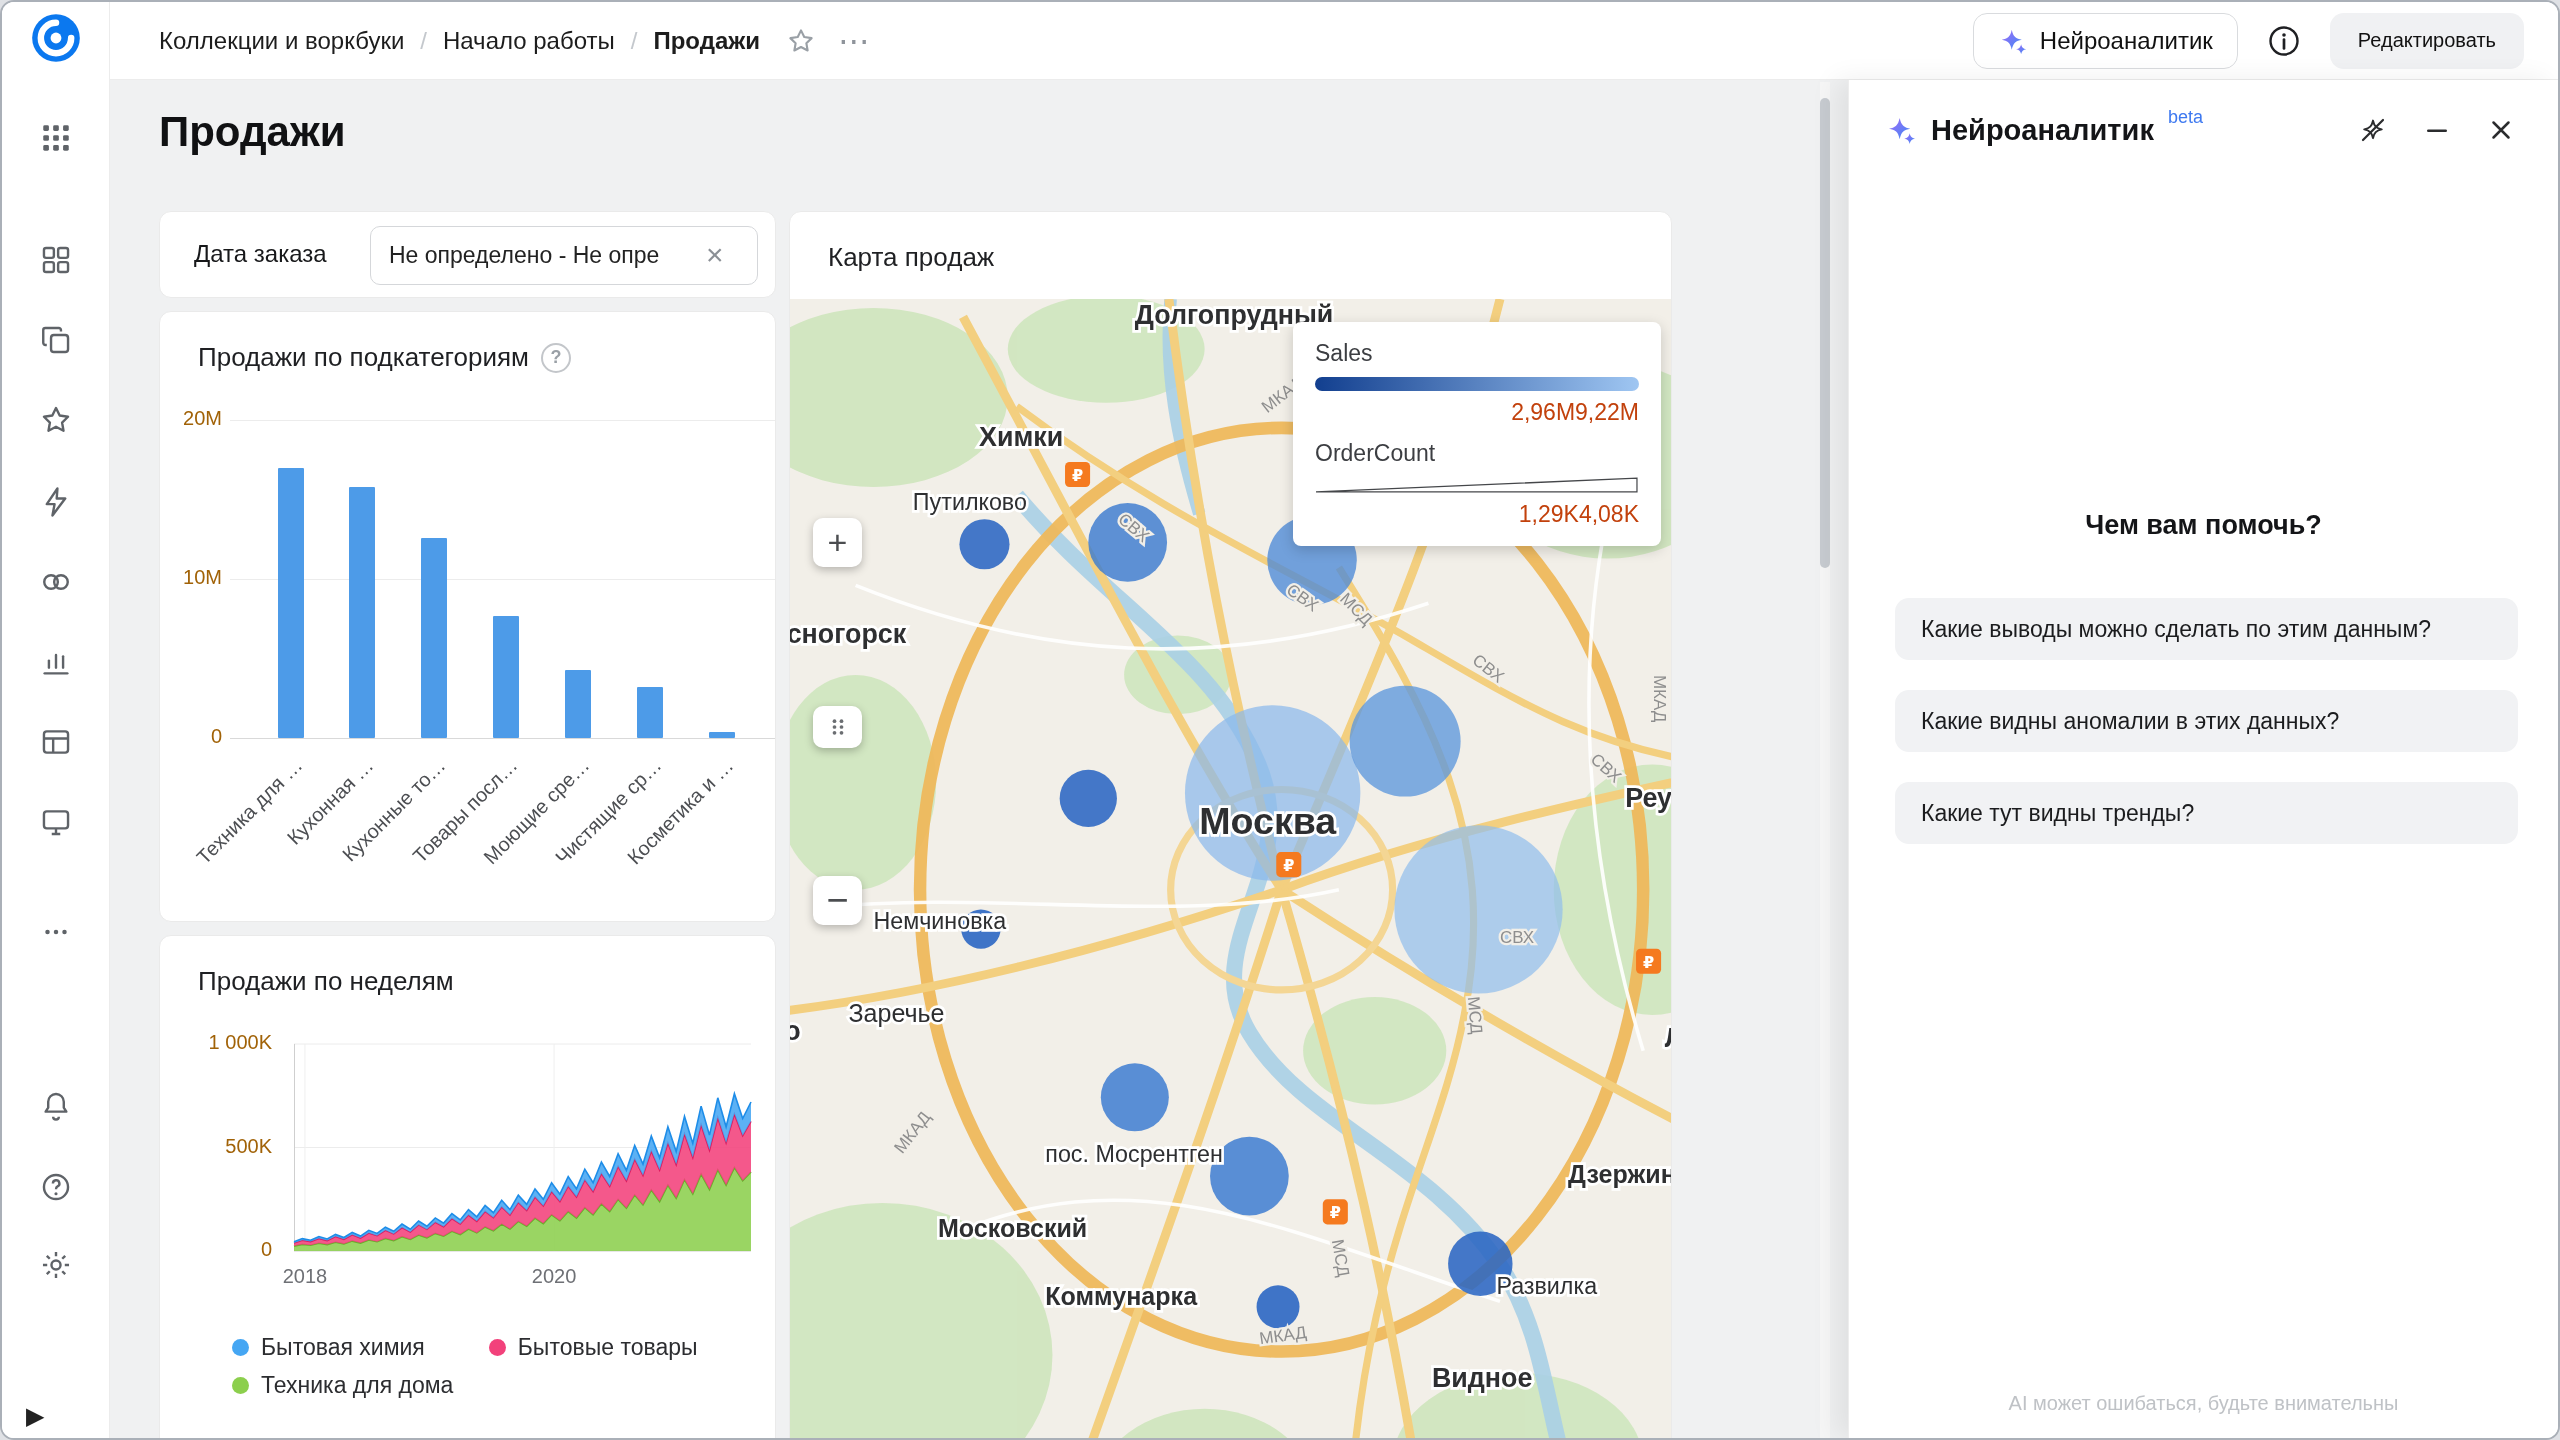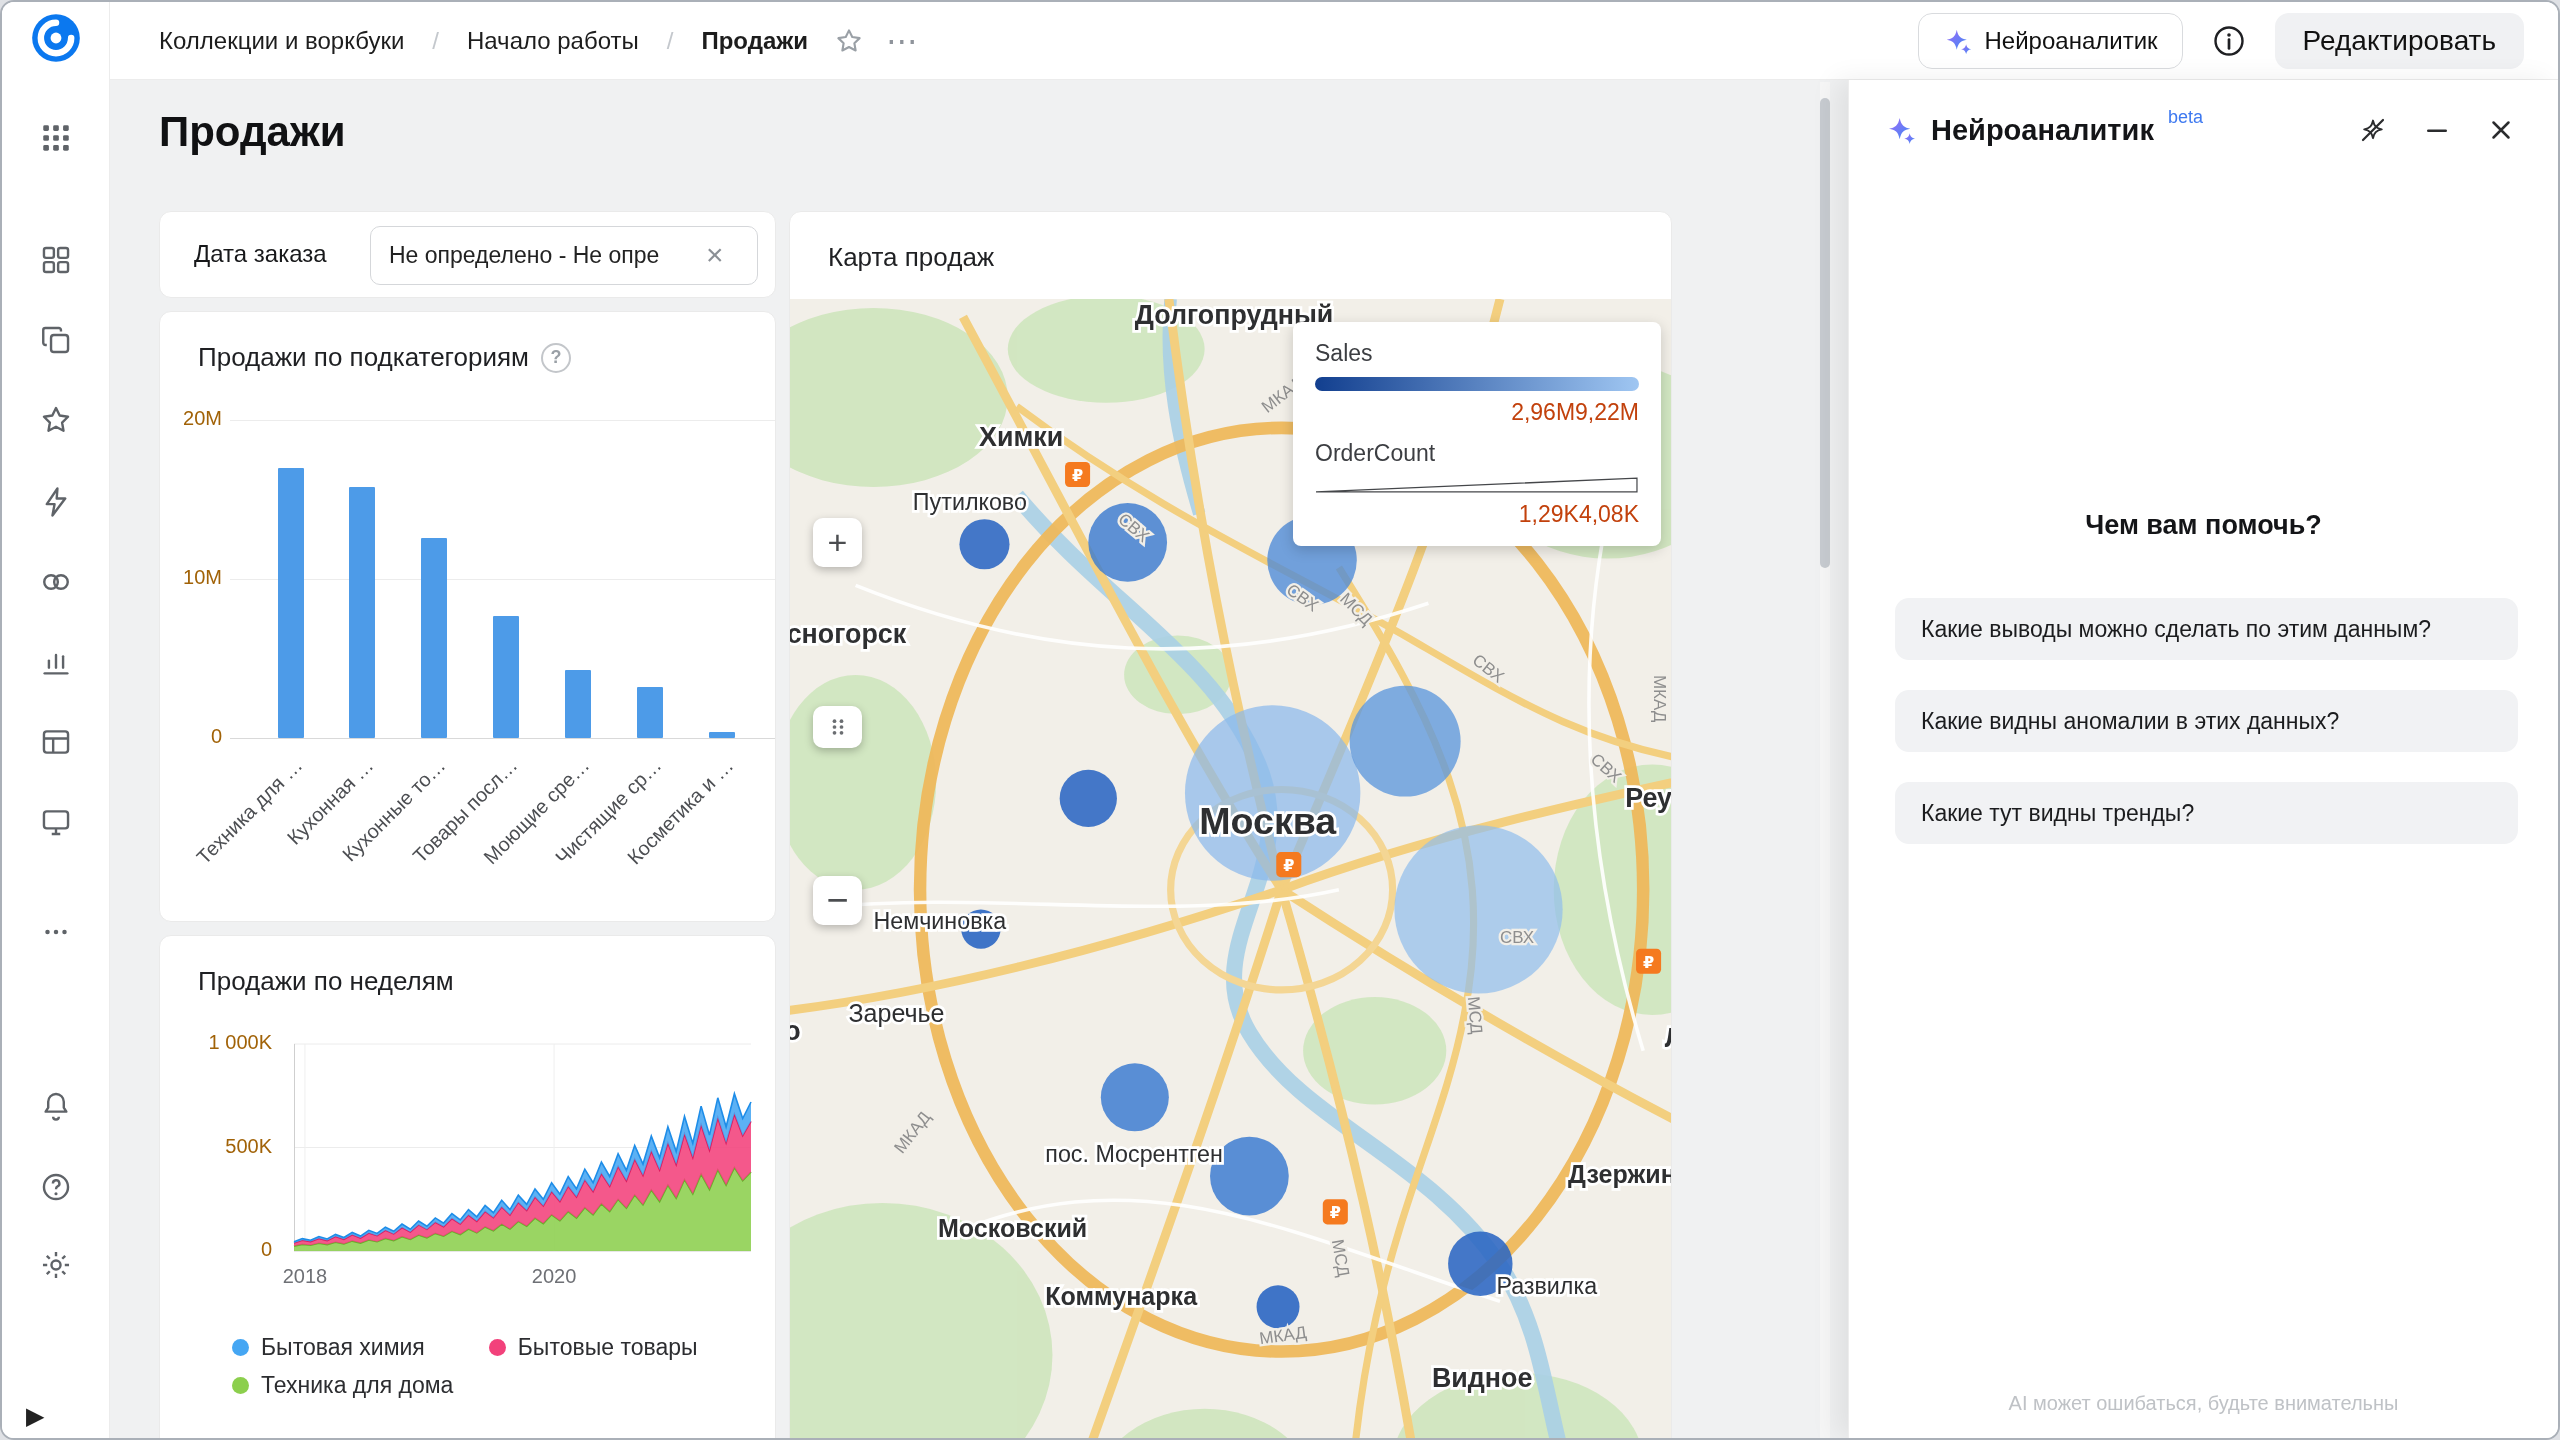--- a/index.html
+++ b/index.html
@@ -16,21 +16,21 @@
   
   .topbar{position:absolute;left:108px;right:0;top:0;height:78px;background:#fff;border-bottom:1px solid #ececec;display:flex;align-items:center;z-index:30;}
   .crumbs{display:flex;align-items:center;margin-left:49px;font-size:24px;color:#1d1d1d;gap:16px;}
   .crumb{cursor:pointer;white-space:nowrap;}
   .crumb.current{font-weight:700;}
   .crumb-sep{color:#c4c8cd;}
   .crumb-extra{display:flex;align-items:center;gap:22px;margin-left:10px;}
   .crumb-more{font-size:32px;color:#8f949b;line-height:20px;cursor:pointer;}
   .tb-right{margin-left:auto;display:flex;align-items:center;gap:26px;margin-right:34px;}
   .btn-neuro{display:flex;align-items:center;gap:12px;height:56px;padding:0 24px;border:1px solid #d9dbde;border-radius:14px;font-size:24px;color:#111;background:#fff;cursor:pointer;}
-  .btn-edit{height:56px;padding:0 28px;background:#f0f1f3;border-radius:14px;font-size:28px;color:#111;display:flex;align-items:center;cursor:pointer;}
+  .btn-edit{height:56px;padding:0 28px;background:#f0f1f3;border-radius:14px;font-size:20px;color:#111;display:flex;align-items:center;cursor:pointer;}
   .icon-btn{width:40px;height:40px;display:flex;align-items:center;justify-content:center;cursor:pointer;}
 
   
   .main{position:absolute;left:108px;top:78px;width:1738px;bottom:0;background:#f0f1f2;overflow:hidden;}
   .page-title{position:absolute;left:49px;top:28px;font-size:42px;font-weight:700;color:#101113;}
   .card{position:absolute;background:#fff;border-radius:12px;border:1px solid #eaeaea;}
   #filter-card{left:49px;top:131px;width:617px;height:87px;}
   #bar-card{left:49px;top:231px;width:617px;height:611px;overflow:hidden;}
   #weekly-card{left:49px;top:855px;width:617px;height:620px;overflow:hidden;}
   #map-card{left:679px;top:131px;width:883px;height:1340px;overflow:hidden;}
@@ -213,21 +213,21 @@
               <path d="M12 2.8v3M12 18.2v3M2.8 12h3M18.2 12h3M5.5 5.5l2.1 2.1M16.4 16.4l2.1 2.1M18.5 5.5l-2.1 2.1M7.6 16.4l-2.1 2.1"></path>
             </g>
           </svg>
         </div>
       </div>
     <div class="sb-collapse">▶</div>
   </div>
 
   <div class="topbar">
     <div class="crumbs">
-      <span id="crumb-items" style="display:flex;align-items:center;gap:28px;">
+      <span id="crumb-items" style="display:flex;align-items:center;gap:16px;">
           <span class="crumb">Коллекции и воркбуки</span>
           <span class="crumb-sep">/</span>
           <span class="crumb">Начало работы</span>
           <span class="crumb-sep">/</span>
           <span class="crumb current">Продажи</span>
         </span>
       <span class="crumb-extra">
         <svg width="30" height="30" viewBox="0 0 24 24">
           <path fill="none" stroke="#9aa0a6" stroke-width="1.7" stroke-linejoin="round" d="M12 3.5l2.6 5.3 5.9.9-4.2 4.1 1 5.8-5.3-2.8-5.3 2.8 1-5.8-4.2-4.1 5.9-.9z"></path>
         </svg>

